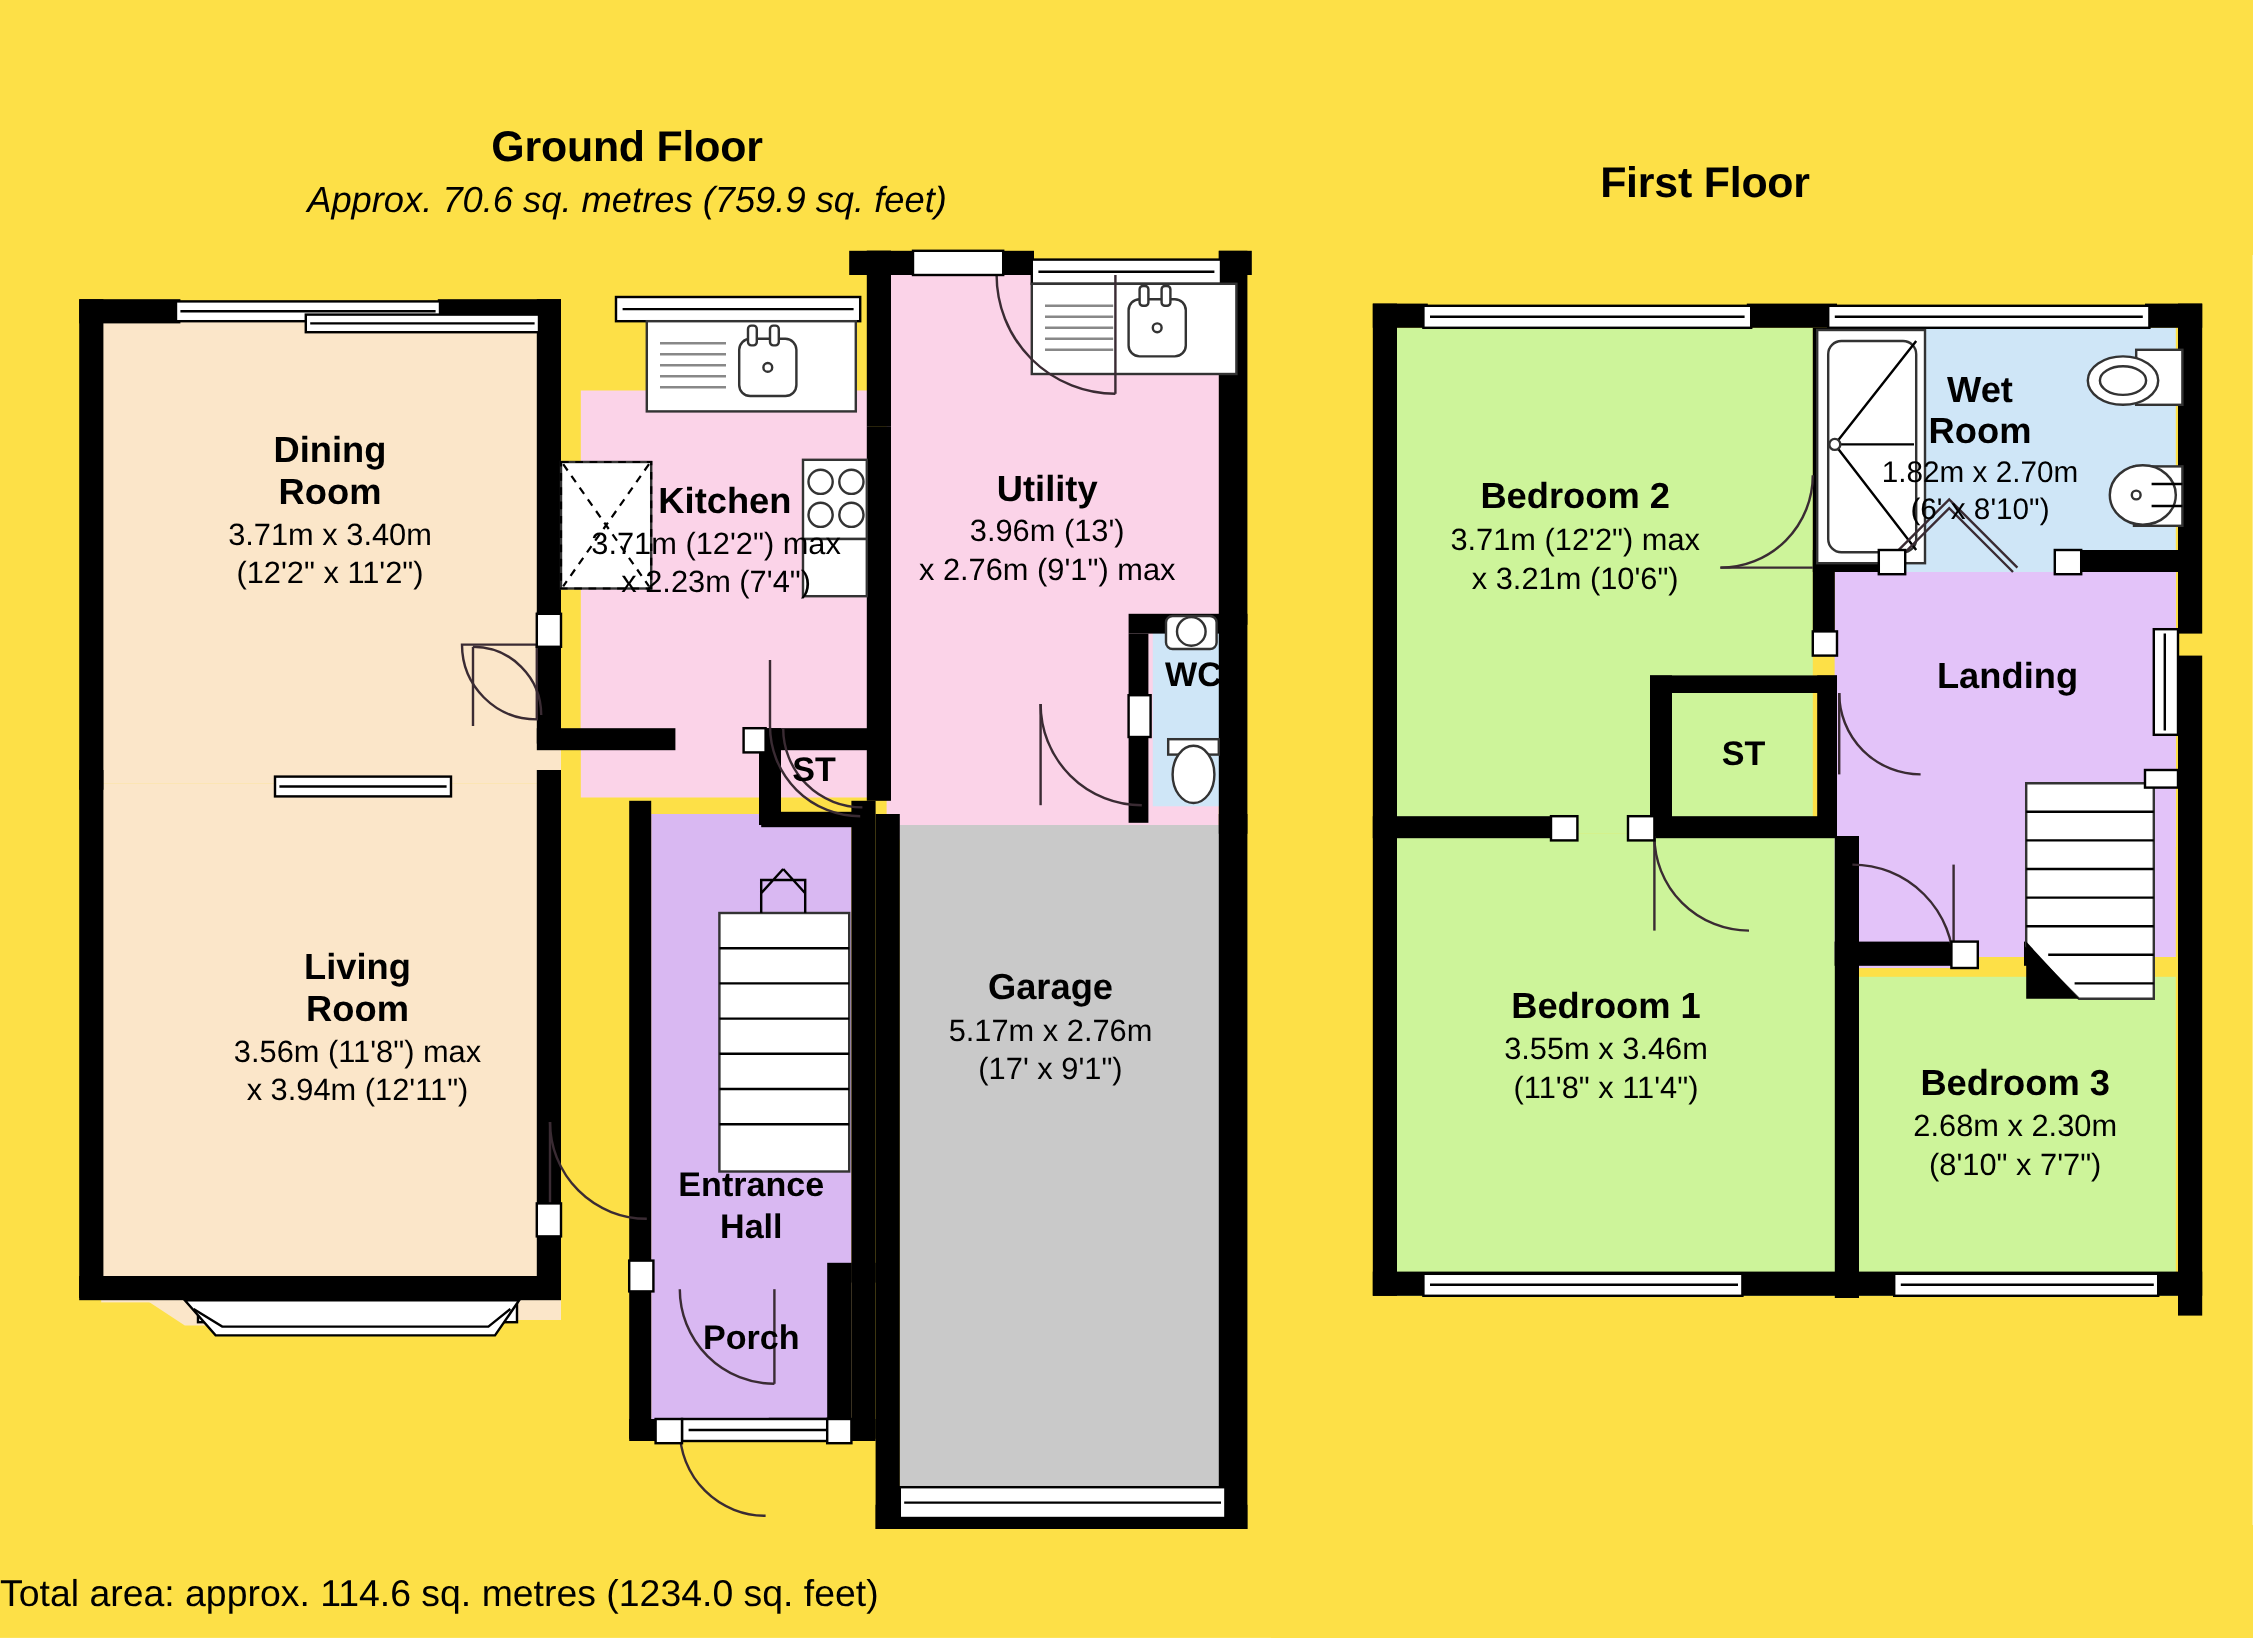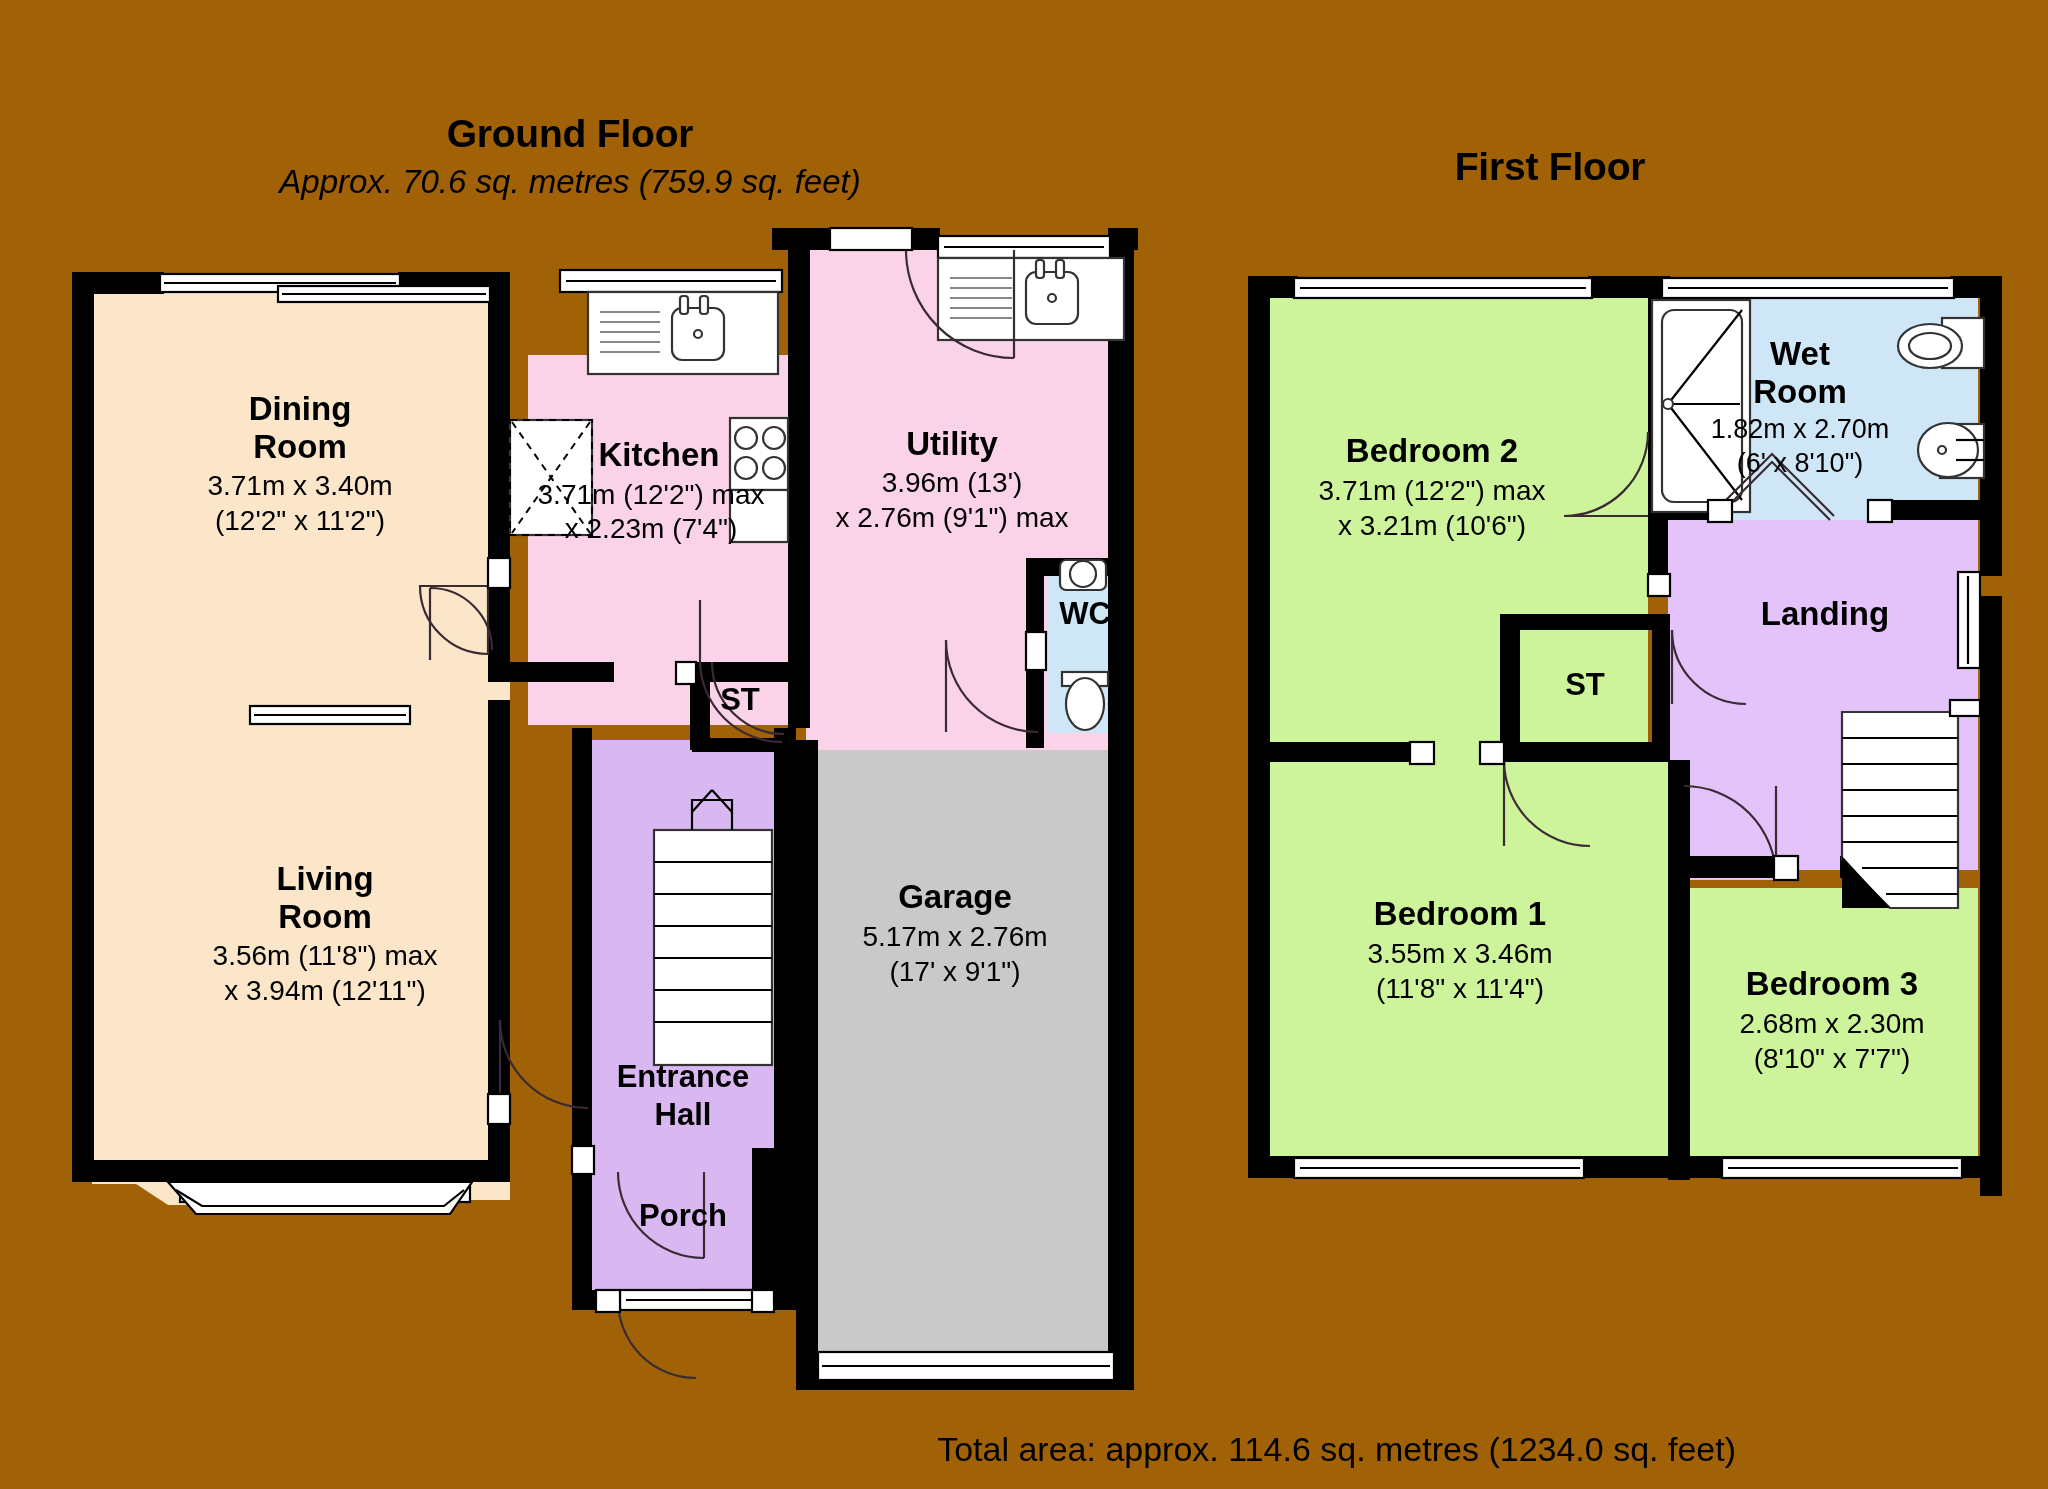--- a/index.html
+++ b/index.html
@@ -1,24 +1,24 @@
 <!DOCTYPE html>
 <html><head>
 <meta charset="utf-8">
 <style>
   html,body{margin:0;padding:0;background:#ffffff;}
   body{width:2048px;height:1489px;font-family:"Liberation Sans",sans-serif;color:#000;}
-  #stage{position:relative;width:2048px;height:1489px;overflow:hidden;background:#a16207;}
+  #stage{position:relative;width:2048px;height:1489px;overflow:hidden;background:#fde047;}
   .ttl{position:absolute;text-align:center;font-weight:bold;letter-spacing:-0.2px;}
   .sub{position:absolute;text-align:center;}
   #gfTitle{left:120px;top:112px;width:900px;font-size:39px;}
   #gfSub{left:120px;top:163px;width:900px;font-size:33px;font-style:italic;}
   #ffTitle{left:1100px;top:145px;width:900px;font-size:39px;}
   #ffSub{left:1100px;top:196px;width:900px;font-size:25px;}
-  #totalArea{position:absolute;left:0;top:1430px;width:1736px;text-align:right;font-size:34px;}
+  #totalArea{position:absolute;left:0;top:1430px;width:1736px;text-align:left;font-size:34px;}
   svg{position:absolute;left:0;top:0;width:2048px;height:1489px;}
   text{font-family:"Liberation Sans",sans-serif;fill:#000;}
   .rn{font-weight:bold;text-anchor:middle;}
   .rd{text-anchor:middle;}
   .wall{fill:#000;}
   .thin{fill:none;stroke:#000;stroke-width:2.2;}
   .thin2{fill:#fff;stroke:#000;stroke-width:2.2;}
   .door{fill:none;stroke:#3a2b33;stroke-width:2.2;}
   .fx{fill:#fff;stroke:#333;stroke-width:2.2;}
   .fxl{fill:none;stroke:#888;stroke-width:2.2;}

